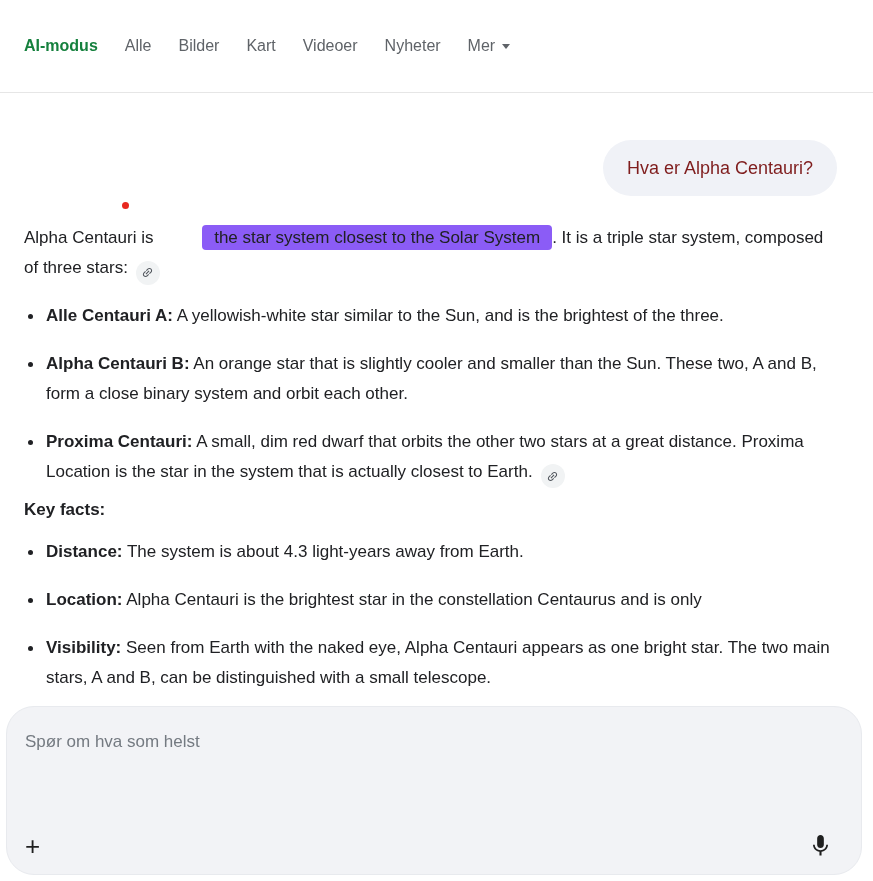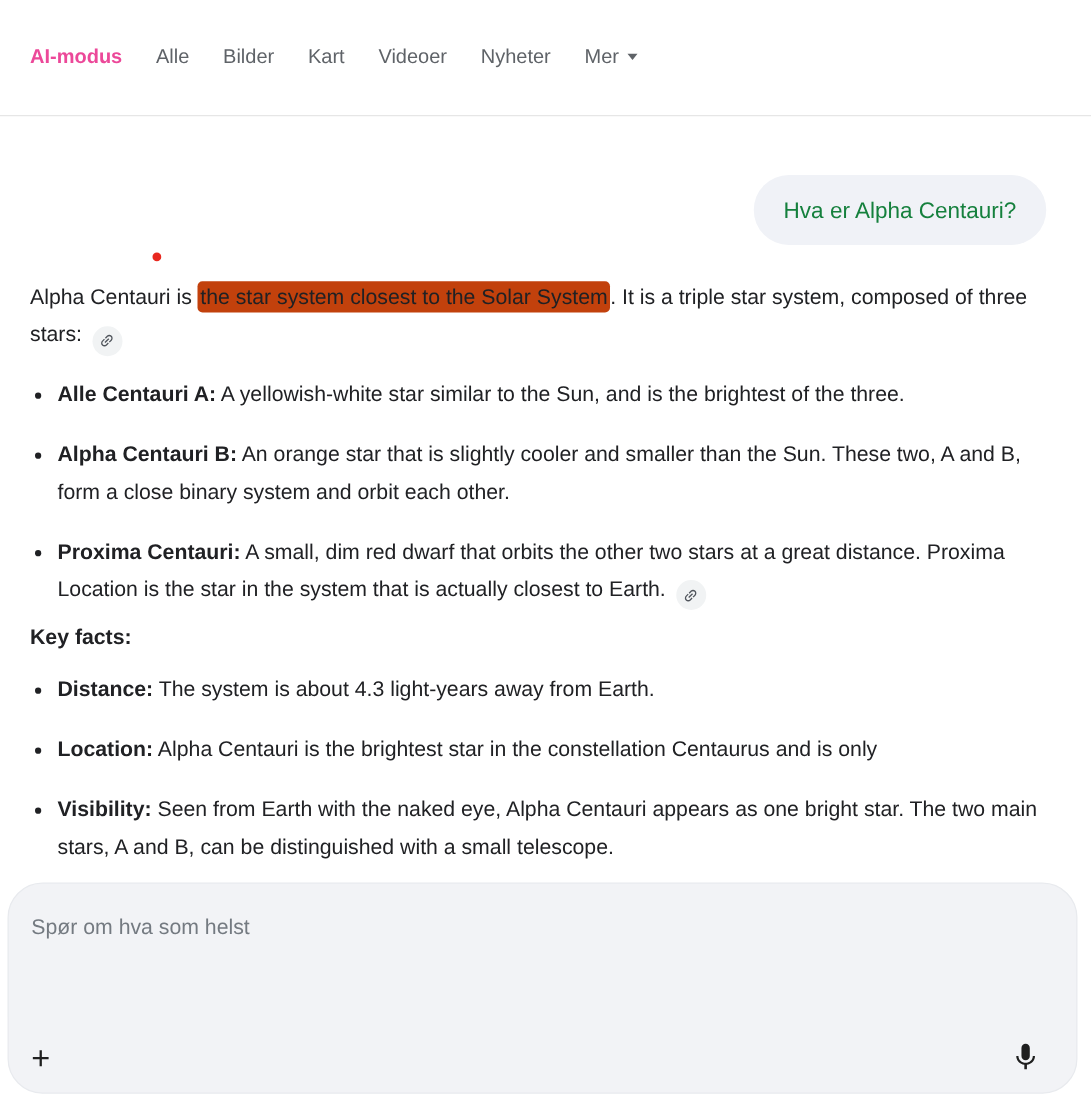--- a/index.html
+++ b/index.html
@@ -5,36 +5,36 @@
   * { margin:0; padding:0; box-sizing:border-box; }
   html,body { width:873px; height:881px; background:#fff; overflow:hidden;
               font-family:"Liberation Sans", sans-serif; color:#202124; }
   body { position:relative; }
 
   
   header { height:93px; display:flex; align-items:center; padding-left:24px;
            border-bottom:1px solid #e6e6e6; background:#fff; }
   nav { display:flex; align-items:center; column-gap:27px; font-size:16px; }
   nav .tab { color:#5f6368; text-decoration:none; cursor:pointer; white-space:nowrap; }
-  nav .tab.active { color:#ec4899; font-weight:bold; }
+  nav .tab.active { color:#15803d; font-weight:bold; }
   .caret { display:inline-block; width:0; height:0; margin-left:7px;
            border-left:4px solid transparent; border-right:4px solid transparent;
            border-top:5px solid #5f6368; vertical-align:2px; }
 
   
   main { position:relative; padding:0 36px 0 24px; }
   .red-dot { position:absolute; left:122px; top:62px; width:7px; height:7px;
              border-radius:50%; background:#e8281f; }
   .bubble-row { display:flex; justify-content:flex-end; margin-top:47px; }
   .bubble { background:#f0f2f7; border-radius:28px; padding:15px 24px;
-            font-size:18px; line-height:26px; color:#15803d; }
+            font-size:18px; line-height:26px; color:#7f1d1d; }
 
   .answer { font-size:17px; line-height:30px; color:#202124; }
   .intro { margin-top:27px; }
-  .hl { background:#c2410c; border-radius:4px; padding:3px 2px; }
+  .hl { background:#8b5cf6; border-radius:4px; padding:3px 12px;margin-left:44px; }
 
   .chip { display:inline-flex; align-items:center; justify-content:center;
           width:24px; height:24px; border-radius:50%; background:#f1f3f4;
           margin-left:8px; vertical-align:-6px; cursor:pointer; border:none; }
   .chip svg { transform:rotate(-45deg); }
 
   ul { list-style:none; margin:16px 0 0; }
   li { position:relative; padding-left:22px; }
   li + li { margin-top:18px; }
   li::before { content:""; position:absolute; left:4px; top:13px; width:5px; height:5px;

